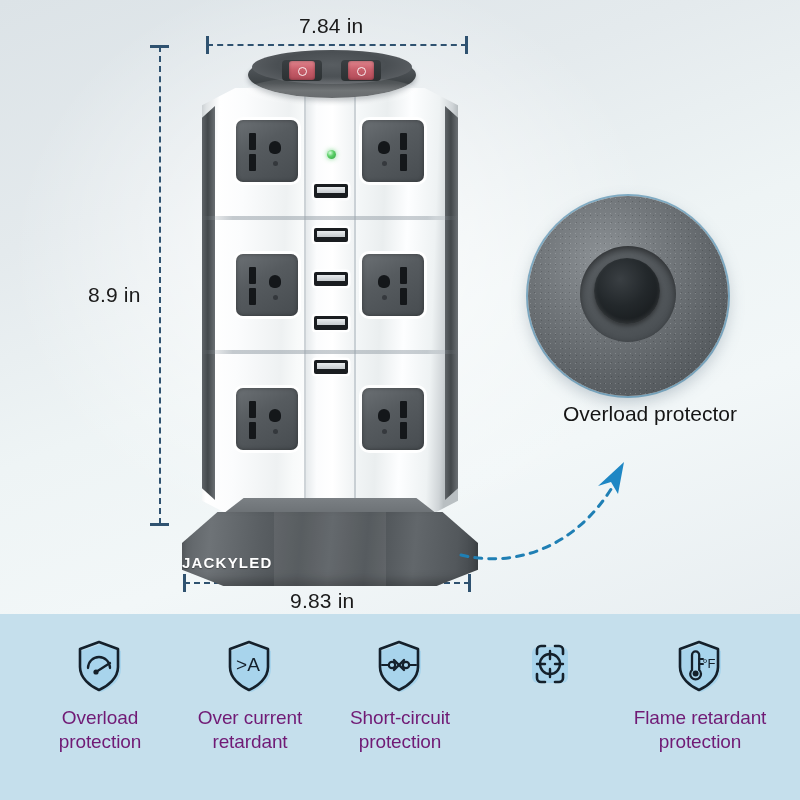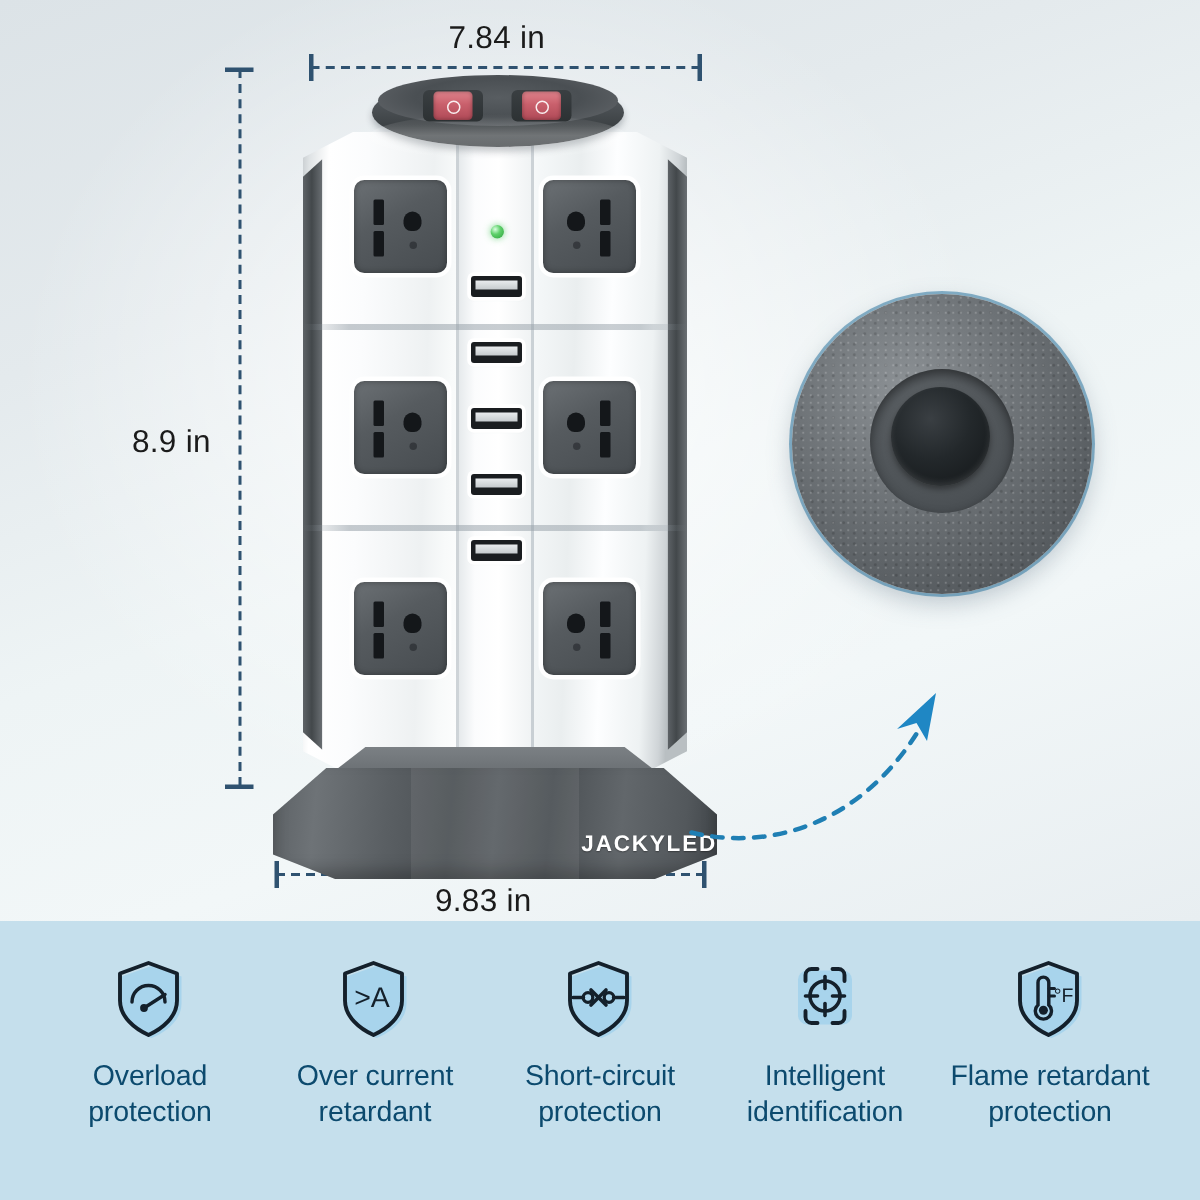--- a/index.html
+++ b/index.html
@@ -170,21 +170,21 @@
         #4c5155 40%, #595e62 50%, #4a4f53 62%,
         #62676b 78%, #53585c 92%, #3f4448 100%);
     clip-path:polygon(12% 0%, 88% 0%, 100% 42%, 100% 78%, 86% 100%, 14% 100%, 0% 78%, 0% 42%);
     box-shadow:inset 0 -6px 10px rgba(0,0,0,.25);
   }
   .base-facet{
     position:absolute;top:14px;height:74px;
     background:rgba(255,255,255,.07);
   }
   .base-brand{
-    position:absolute;left:0;top:56px;width:296px;text-align:right;
+    position:absolute;left:0;top:56px;width:296px;text-align:left;
     color:#ffffff;font-size:15px;font-weight:bold;letter-spacing:1.2px;
     text-shadow:0 1px 1px rgba(0,0,0,.35);
   }
 
   
   #callout{position:absolute;left:528px;top:196px;width:244px;height:244px;}
   .knob-outer{
     position:absolute;left:0;top:0;width:200px;height:200px;border-radius:50%;
     background:
       radial-gradient(circle at 38% 32%, #8d9296 0%, #74797d 32%, #5f6468 62%, #4f5458 88%, #6b7074 100%);
@@ -221,21 +221,21 @@
   #features{
     position:absolute;left:0;top:614px;width:800px;height:186px;
     display:flex;align-items:flex-start;justify-content:space-between;
     padding:24px 26px 0 26px;box-sizing:border-box;
   }
   .feat{
     width:148px;display:flex;flex-direction:column;align-items:center;
   }
   .feat-icon{width:58px;height:58px;margin-bottom:10px;}
   .feat-label{
-    text-align:center;color:#0c4a6e;font-size:19px;line-height:1.26;
+    text-align:center;color:#701a75;font-size:19px;line-height:1.26;
     letter-spacing:-.1px;white-space:pre-line;
   }
 </style>
 </head>
 <body>
 
 <div id="stage">
 
   <div class="bg-top"></div>
   <div class="bg-vignette"></div>
@@ -343,20 +343,21 @@
       <div class="base-brand">JACKYLED</div>
     </div>
   </div>
 
   <div id="callout">
     <div class="knob-outer">
       <div class="knob-texture"></div>
       <div class="knob-recess"></div>
       <div class="knob-button"></div>
     </div>
+    <div class="callout-label">Overload protector</div>
   </div>
 
   <div id="arrowwrap">
     <svg width="220" height="150" viewBox="0 0 220 150">
       <path d="M6,115 C60,128 120,108 158,46" fill="none" stroke="#1f7fb4" stroke-width="3" stroke-dasharray="7 7" stroke-linecap="round"></path>
       <path d="M169,22 L163,54 L156,42 L143,46 Z" fill="#1f87c4"></path>
     </svg>
   </div>
 
   <div id="features">
@@ -412,22 +413,20 @@
           <path d="M34,8 L38,8 A4,4 0 0 1 42,12 L42,16" fill="none" stroke="#14202b" stroke-width="2.6" stroke-linecap="round"></path>
           <path d="M42,36 L42,40 A4,4 0 0 1 38,44 L34,44" fill="none" stroke="#14202b" stroke-width="2.6" stroke-linecap="round"></path>
           <path d="M24,44 L20,44 A4,4 0 0 1 16,40 L16,36" fill="none" stroke="#14202b" stroke-width="2.6" stroke-linecap="round"></path>
           <circle cx="29" cy="26" r="10" fill="none" stroke="#14202b" stroke-width="2.4"></circle>
           <line x1="29" y1="13" x2="29" y2="21" stroke="#14202b" stroke-width="2.4" stroke-linecap="round"></line>
           <line x1="29" y1="31" x2="29" y2="39" stroke="#14202b" stroke-width="2.4" stroke-linecap="round"></line>
           <line x1="16" y1="26" x2="24" y2="26" stroke="#14202b" stroke-width="2.4" stroke-linecap="round"></line>
           <line x1="34" y1="26" x2="42" y2="26" stroke="#14202b" stroke-width="2.4" stroke-linecap="round"></line>
         </svg>
       </span>
-      <span class="feat-label">Intelligent
-identification</span>
     </div>
 
     <div class="feat">
       <span class="feat-icon">
         <svg width="58" height="58" viewBox="0 0 58 58">
           <path d="M30,6 L50,13 L50,31 C50,42 40,50 30,54 C20,50 10,42 10,31 L10,13 Z" fill="#a8d4ec"></path>
           <path d="M28,4 L47,11 L47,29 C47,40 37,48 28,52 C19,48 9,40 9,29 L9,11 Z" fill="none" stroke="#14202b" stroke-width="2.6" stroke-linejoin="round"></path>
           <path d="M21,32 L21,17 a3.6,3.6 0 0 1 7.2,0 L28.2,32 a5.4,5.4 0 1 1 -7.2,0 Z" fill="none" stroke="#14202b" stroke-width="2.3"></path>
           <circle cx="24.6" cy="35.5" r="3" fill="#14202b"></circle>
           <line x1="28.4" y1="21" x2="32" y2="21" stroke="#14202b" stroke-width="2" stroke-linecap="round"></line>

